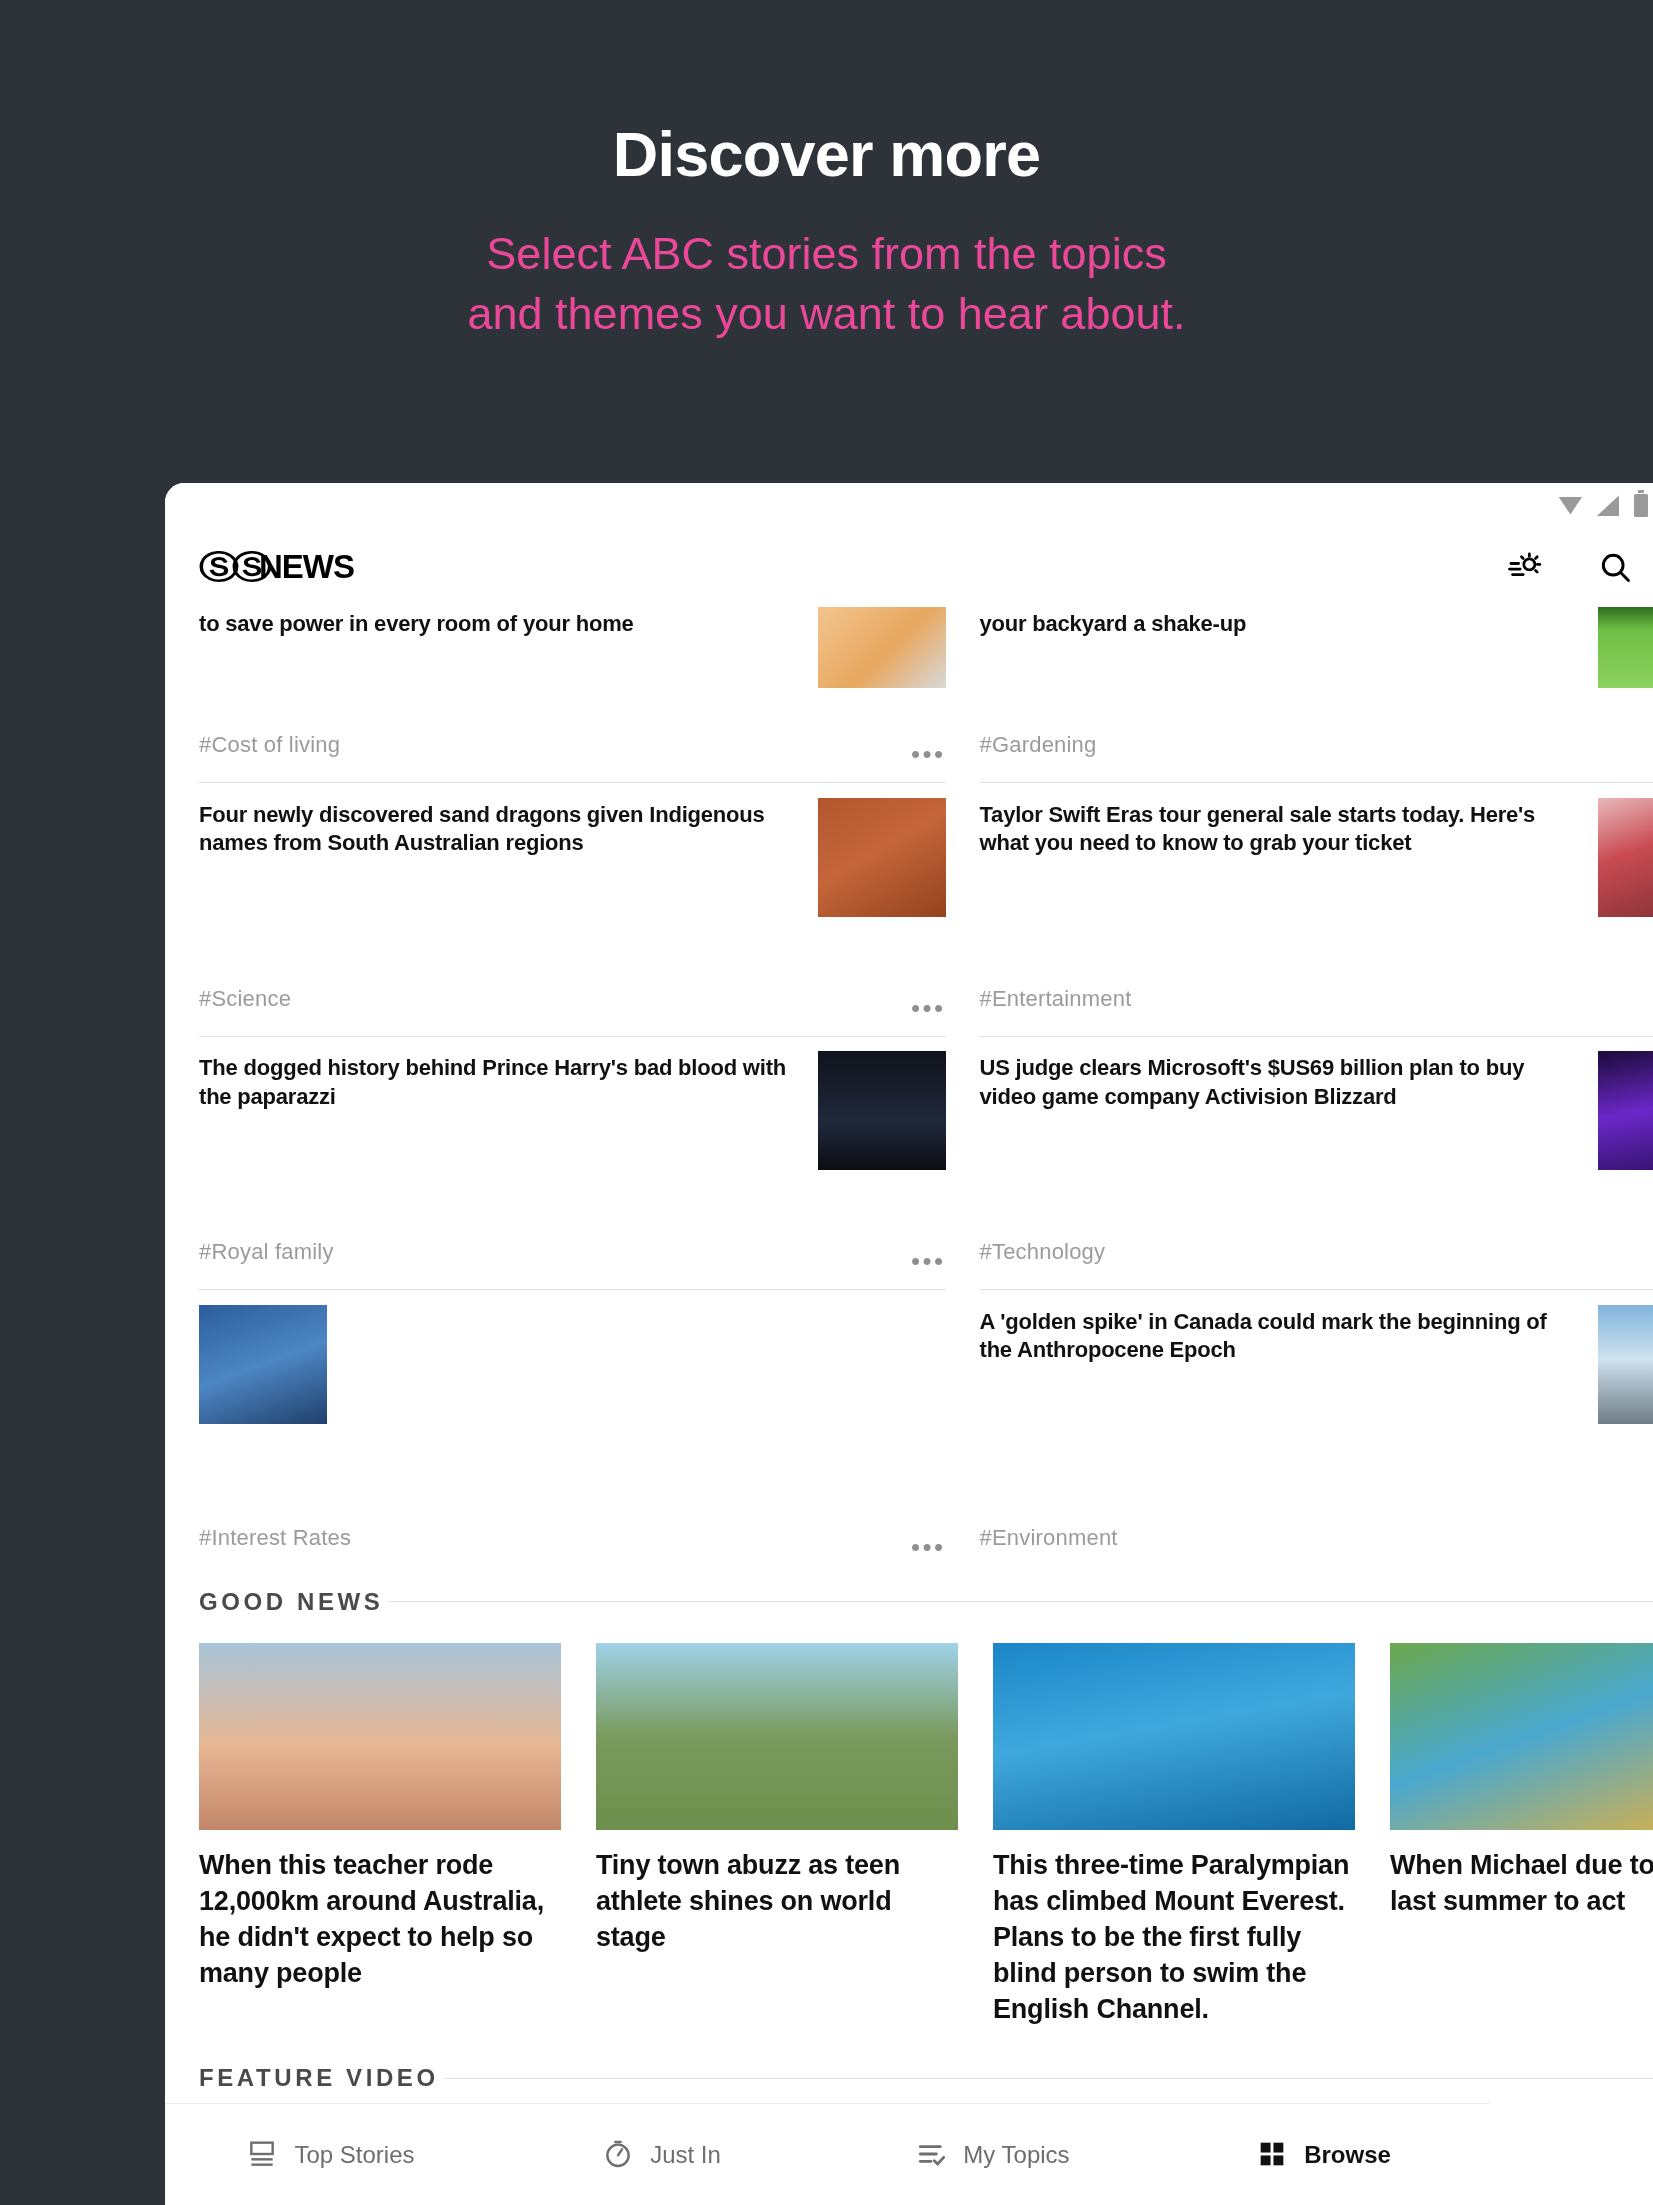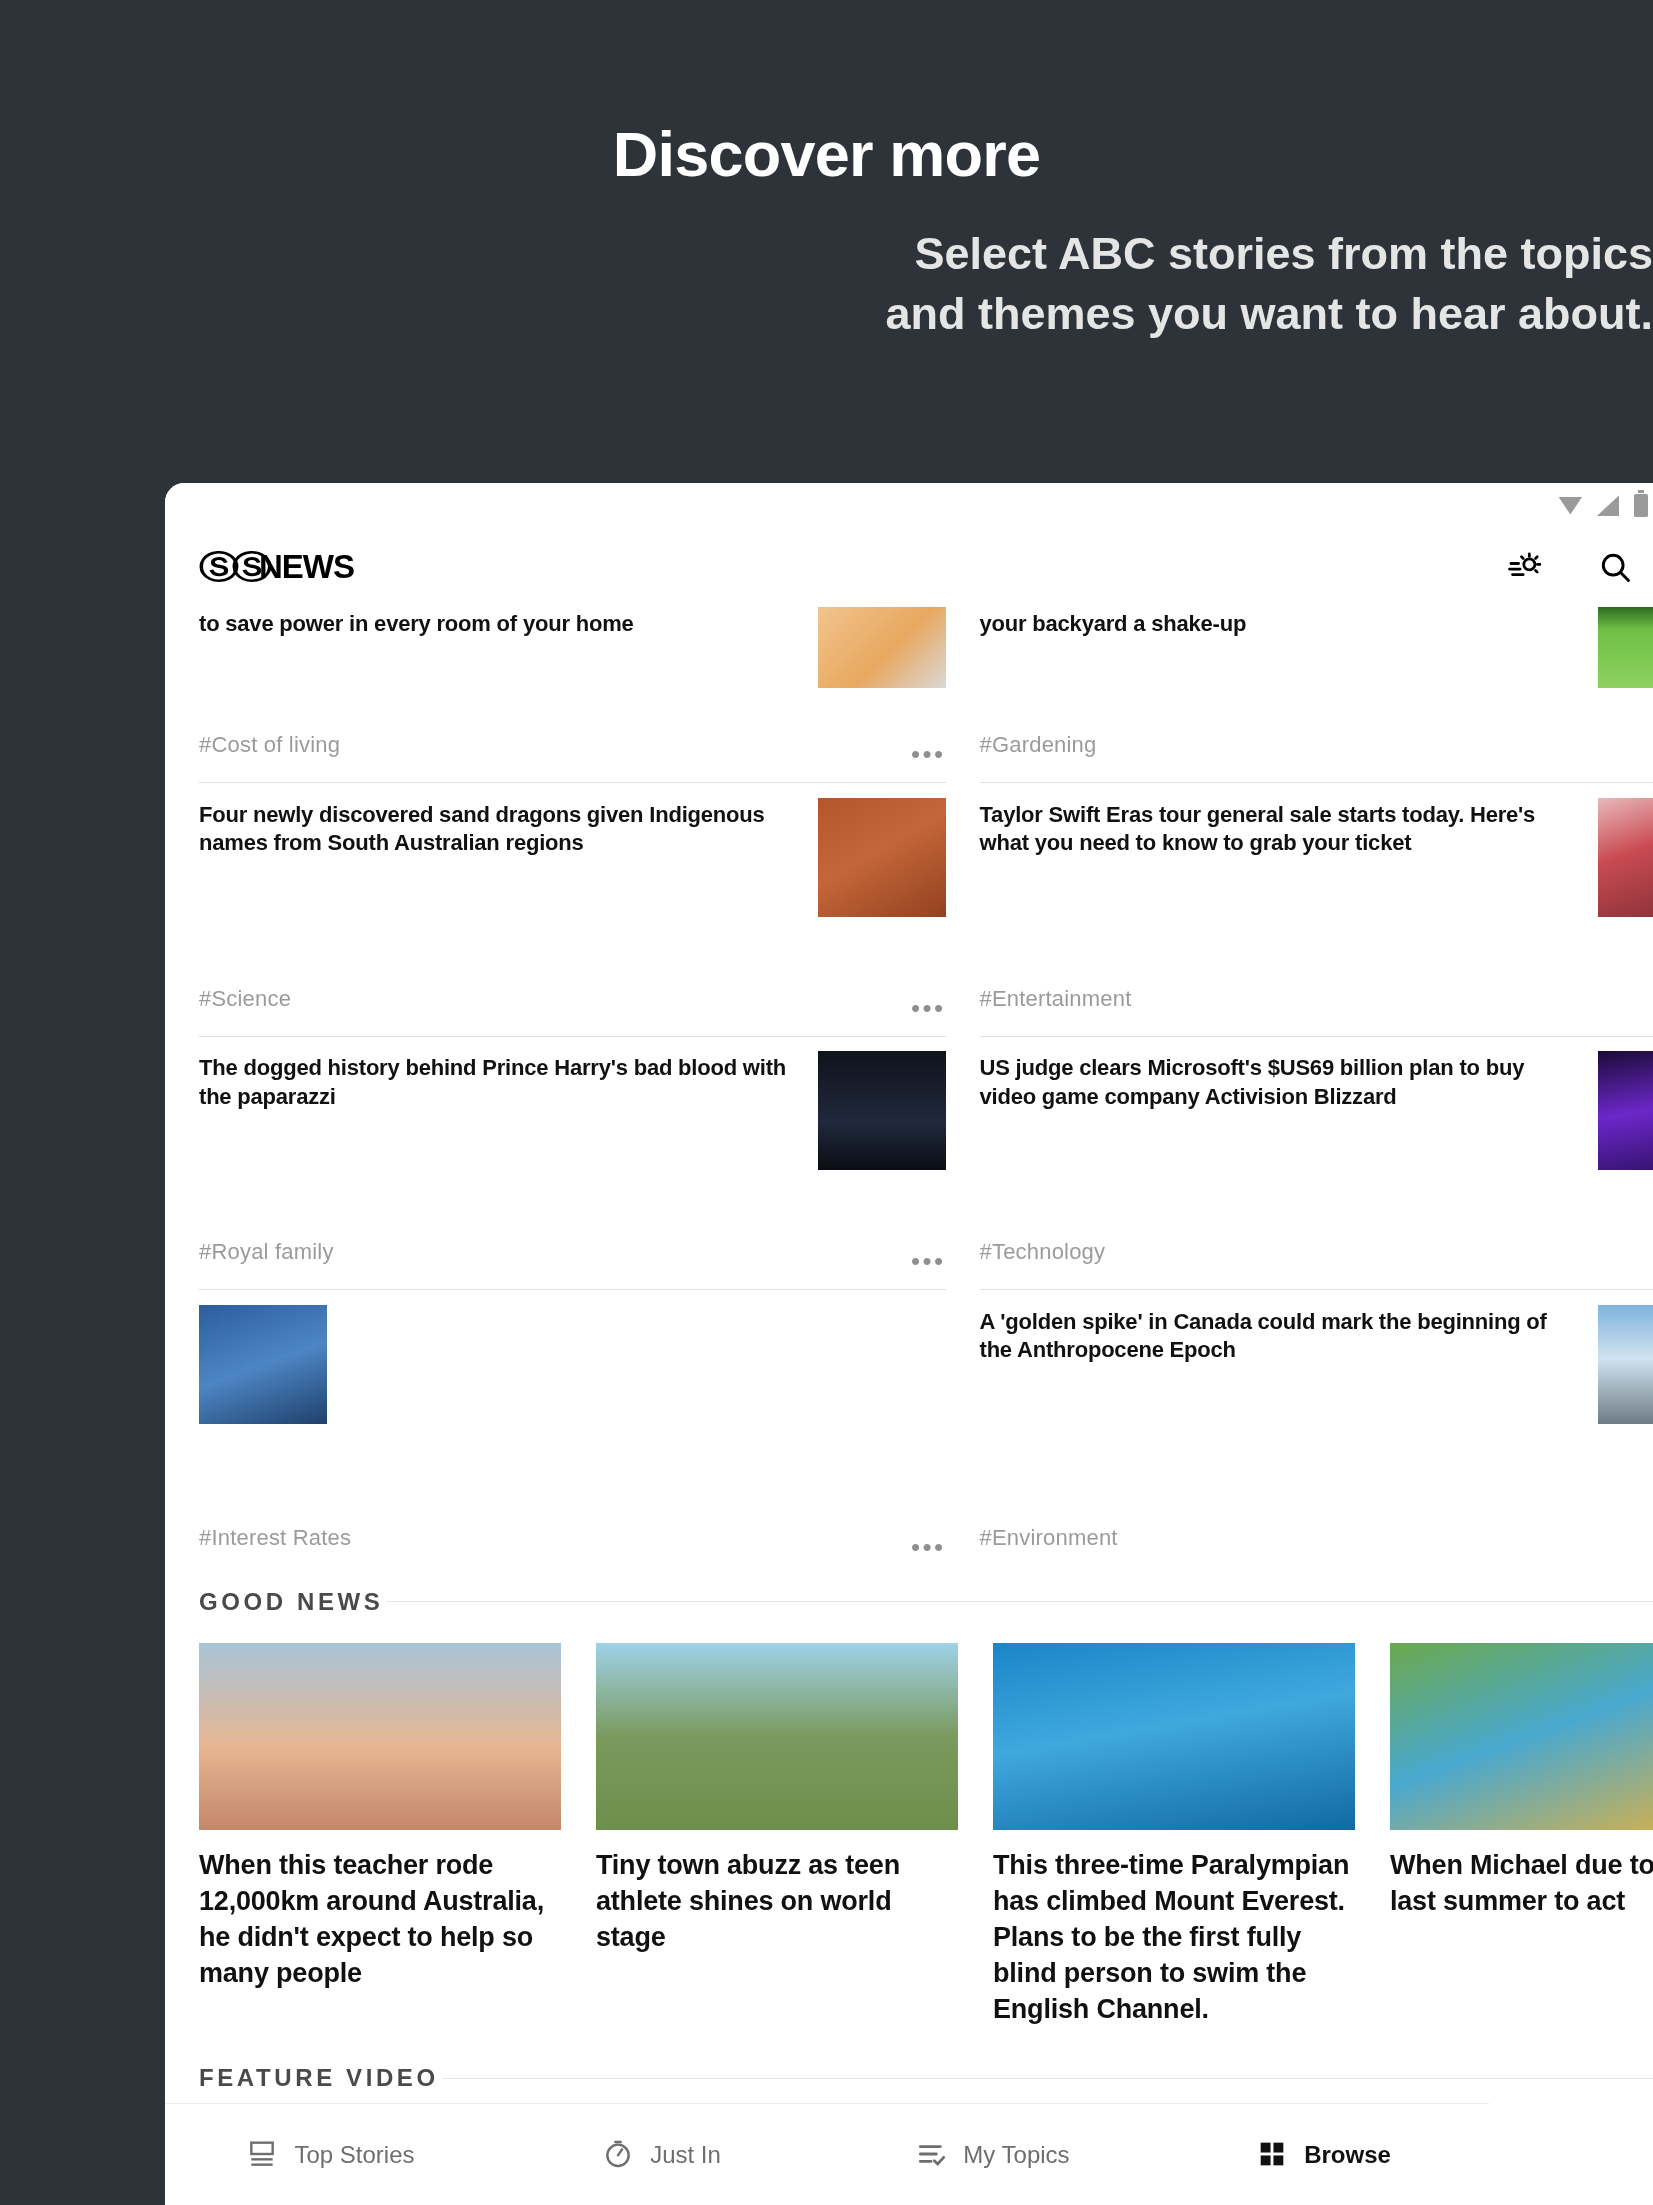--- a/index.html
+++ b/index.html
@@ -17,24 +17,23 @@
   }
   .promo-title {
     font-size: 63px;
     font-weight: bold;
     letter-spacing: -0.8px;
     line-height: 1.05;
   }
   .promo-sub {
     margin-top: 37px;
     font-size: 45px;
-    font-weight: 700;
+    font-weight: 400;
     line-height: 1.32;
-    color: #e5e5e5;
-    text-align: right;
+    color: #ec4899;
   }
 
   
   .phone {
     position: absolute;
     left: 165px;
     top: 483px;
     width: 1595px;
     height: 1723px;
     background: #ffffff;

